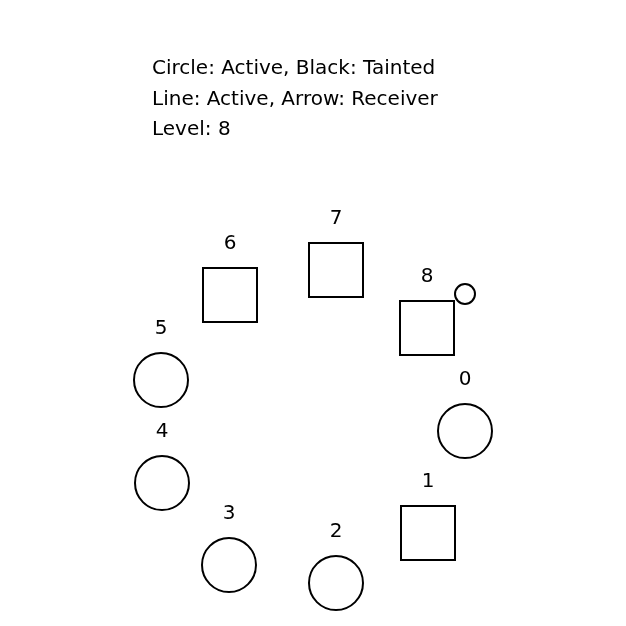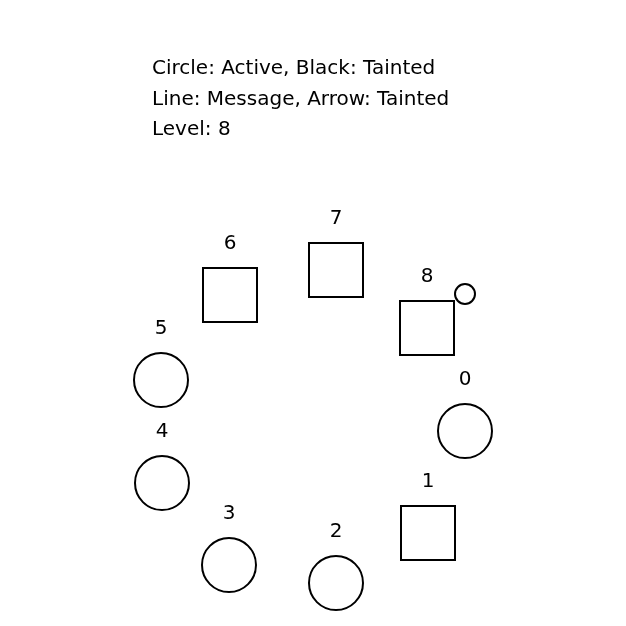--- a/index.html
+++ b/index.html
@@ -75,21 +75,21 @@
     background: #ffffff;
   }
 </style>
 </head>
 <body>
 
 <div id="canvas">
 
   <div class="legend">
     <div class="legend-line">Circle: Active, Black: Tainted</div>
-    <div class="legend-line">Line: Message, Arrow: Tainted</div>
+    <div class="legend-line">Line: Active, Arrow: Receiver</div>
     <div class="legend-line">Level: 8</div>
   </div>
 
   <div class="graph" id="graph">
       <div class="node">
         <div class="node-shape circle" style="border-color: rgb(0, 0, 0); left: 437px; top: 373px; width: 56px; height: 56px;"></div>
         <div class="node-label" style="left: 435px; top: 338px; width: 60px; color: rgb(0, 0, 0);">0</div>
       </div>
       <div class="node">
         <div class="node-shape square" style="border-color: rgb(0, 0, 0); left: 400px; top: 475px; width: 56px; height: 56px;"></div>

